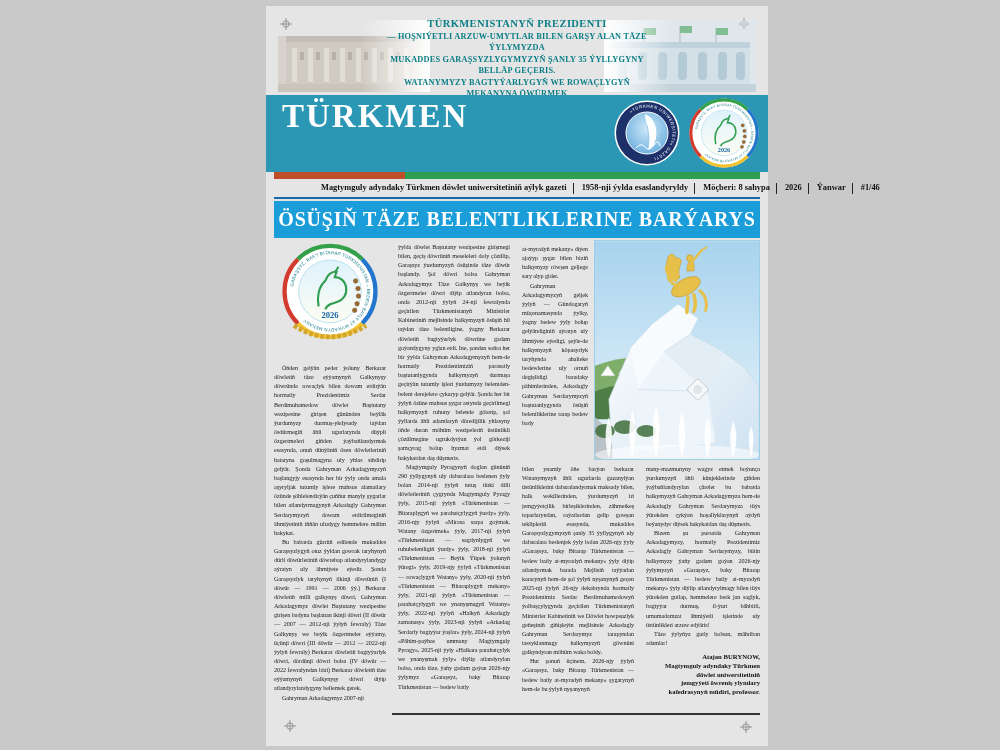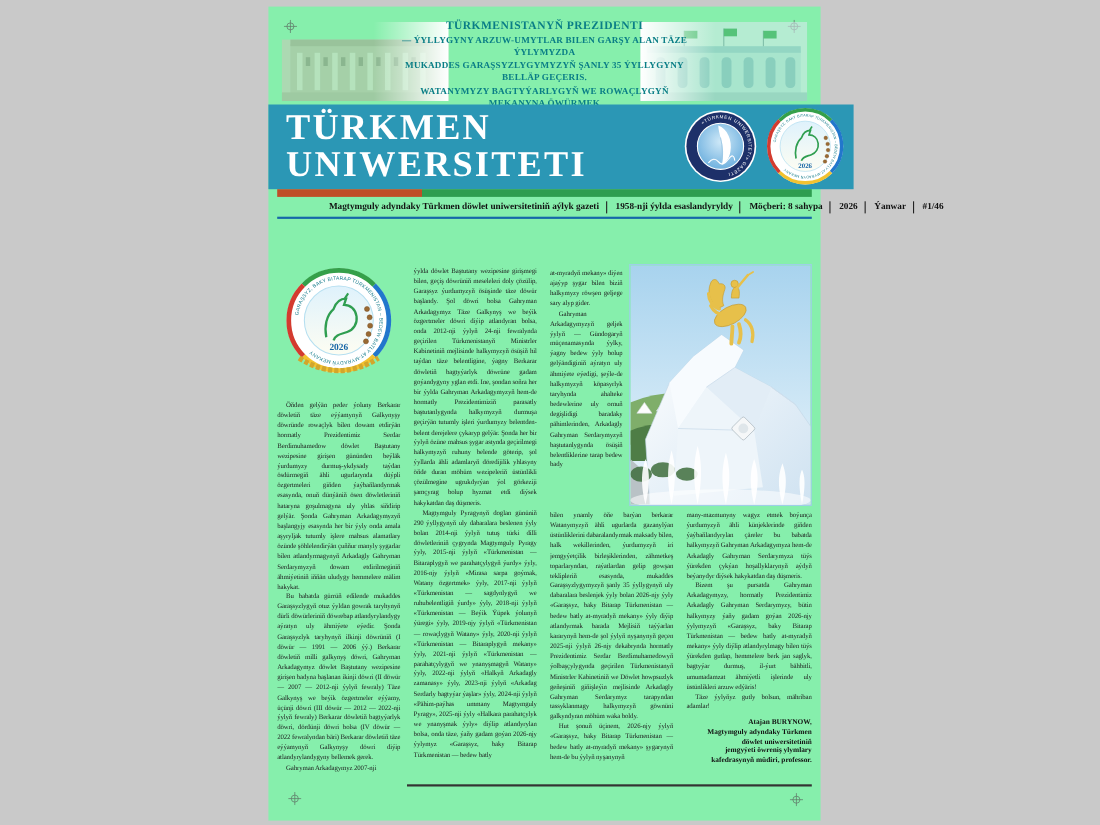--- a/index.html
+++ b/index.html
@@ -2,35 +2,35 @@
 <html><head>
 <meta charset="utf-8">
 <style>
   html,body{margin:0;padding:0;}
   body{
     width:1000px;height:750px;position:relative;
     background:#c9c9c9;overflow:hidden;
     font-family:"Liberation Serif", serif;
   }
   .page{
-    position:absolute;left:244px;top:6px;width:502px;height:740px;
-    background:#86efac;
+    position:absolute;left:266px;top:6px;width:502px;height:740px;
+    background:#e5e5e5;
   }
   
   .crop{position:absolute;width:12px;height:12px;opacity:.75;}
   
   .hdr{position:absolute;top:12px;left:8px;right:8px;height:76px;}
   .hdr-photo{position:absolute;top:2px;width:152px;height:72px;overflow:hidden;}
   .hdr-photo.left{left:4px;}
   .hdr-photo.right{right:4px;}
   .quote{position:absolute;left:110px;right:110px;top:0;text-align:center;color:#0a7e86;}
   .q-title{font-size:10.5px;font-weight:bold;line-height:12.5px;letter-spacing:.4px;}
   .q-line{font-size:8.3px;font-weight:bold;line-height:11.5px;letter-spacing:.2px;}
   
-  .masthead{position:absolute;top:89px;left:0;width:100%;height:77px;background:#2b97b5;padding-left:30px;}
+  .masthead{position:absolute;top:89px;left:0;width:100%;height:77px;background:#2b97b5;}
   .m-title{position:absolute;left:16px;top:4px;color:#fff;font-weight:bold;
     font-size:33px;line-height:34px;letter-spacing:2px;}
   .seal{position:absolute;}
   .seal1{top:5px;right:88px;}
   .seal2{top:2px;right:8px;}
   
   .colorbar{position:absolute;top:166px;left:8px;right:8px;height:7px;
     background:linear-gradient(90deg,#bf4e28 0 27%,#2e9e50 27% 100%);}
   .infobar{position:absolute;top:173px;left:8px;right:8px;height:17px;
     text-align:center;font-size:8.4px;font-weight:bold;color:#111;line-height:18px;white-space:nowrap;margin-left:41px;}
@@ -146,31 +146,30 @@
             <linearGradient id="fadeR" x1="1" y1="0" x2="0" y2="0">
           <stop offset="0.55" stop-color="#ffffff" stop-opacity="0"></stop>
               <stop offset="1" stop-color="#ffffff" stop-opacity="1"></stop>
         </linearGradient>
           </defs>
         <rect x="0" y="0" width="152" height="72" fill="url(#fadeR)"></rect>
       </svg>
     </div>
     <div class="quote">
       <div class="q-title">TÜRKMENISTANYŇ PREZIDENTI</div>
-      <div class="q-line">— ÝYLLYGYNY ARZUW-UMYTLAR BILEN GARŞY ALAN TÄZE ÝYLYMYZDA</div>
+      <div class="q-line">— HOŞNIÝETLI ARZUW-UMYTLAR BILEN GARŞY ALAN TÄZE ÝYLYMYZDA</div>
       <div class="q-line">MUKADDES GARAŞSYZLYGYMYZYŇ ŞANLY 35 ÝYLLYGYNY BELLÄP GEÇERIS.</div>
       <div class="q-line">WATANYMYZY BAGTYÝARLYGYŇ WE ROWAÇLYGYŇ MEKANYNA ÖWÜRMEK</div>
       <div class="q-line">UGRUNDA YHLAS BILEN ZÄHMET ÇEKERIS.</div>
     </div>
   </div>
 
   <div class="masthead">
     <div class="m-title">
       <div>TÜRKMEN</div>
-      <div>UNIWERSITETI</div>
     </div>
 
     <svg class="seal seal1" width="66" height="66" viewBox="0 0 66 66">
       <defs>
         <radialGradient id="sealblue" cx="0.5" cy="0.4" r="0.8">
           <stop offset="0" stop-color="#cfe9f8"></stop>
             <stop offset="1" stop-color="#4f9ed6"></stop>
         </radialGradient>
         <path id="s1p" d="M33,33 m-25.5,0 a25.5,25.5 0 1,1 51,0 a25.5,25.5 0 1,1 -51,0"></path>
       </defs>
@@ -222,20 +221,23 @@
   <div class="infobar">
     <span class="it">Magtymguly adyndaky Türkmen döwlet uniwersitetiniň aýlyk gazeti</span><span class="sep"></span>
     <span class="it">1958-nji ýylda esaslandyryldy</span><span class="sep"></span>
     <span class="it">Möçberi: 8 sahypa</span><span class="sep"></span>
     <span class="it">2026</span><span class="sep"></span>
     <span class="it">Ýanwar</span><span class="sep"></span>
     <span class="it">#1/46</span>
   </div>
   <div class="rule-blue"></div>
 
+  <div class="banner">
+    <span>ÖSÜŞIŇ TÄZE BELENTLIKLERINE BARÝARYS</span>
+  </div>
 
   <div class="bodyarea">
 
     <div class="col c1">
       <div class="emblem-wrap">
         <svg width="100" height="112" viewBox="0 0 104 118">
           <defs>
             <path id="embp" d="M52,52 m-39,0 a39,39 0 1,1 78,0 a39,39 0 1,1 -78,0"></path>
             <linearGradient id="embg" x1="0" y1="0" x2="0" y2="1">
               <stop offset="0" stop-color="#dff2fc"></stop>

